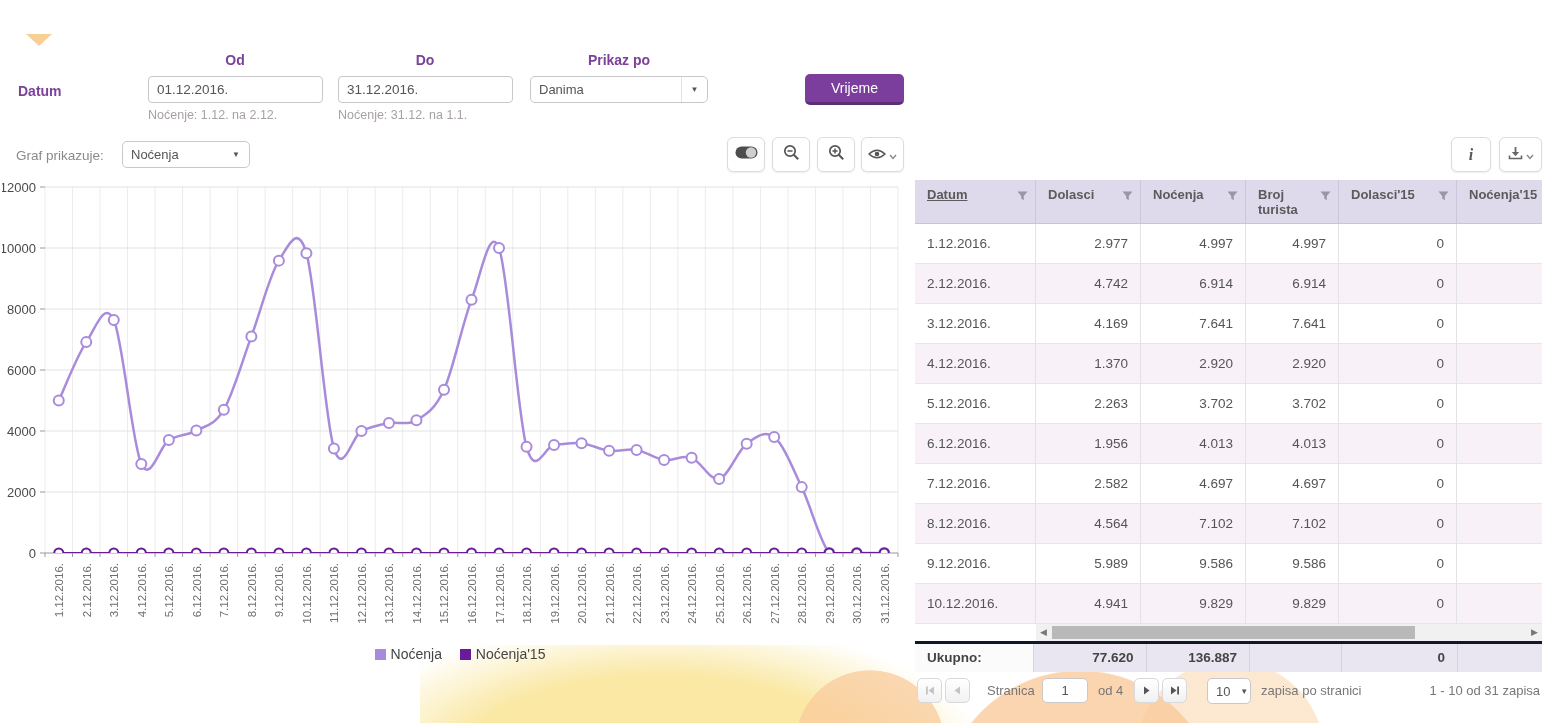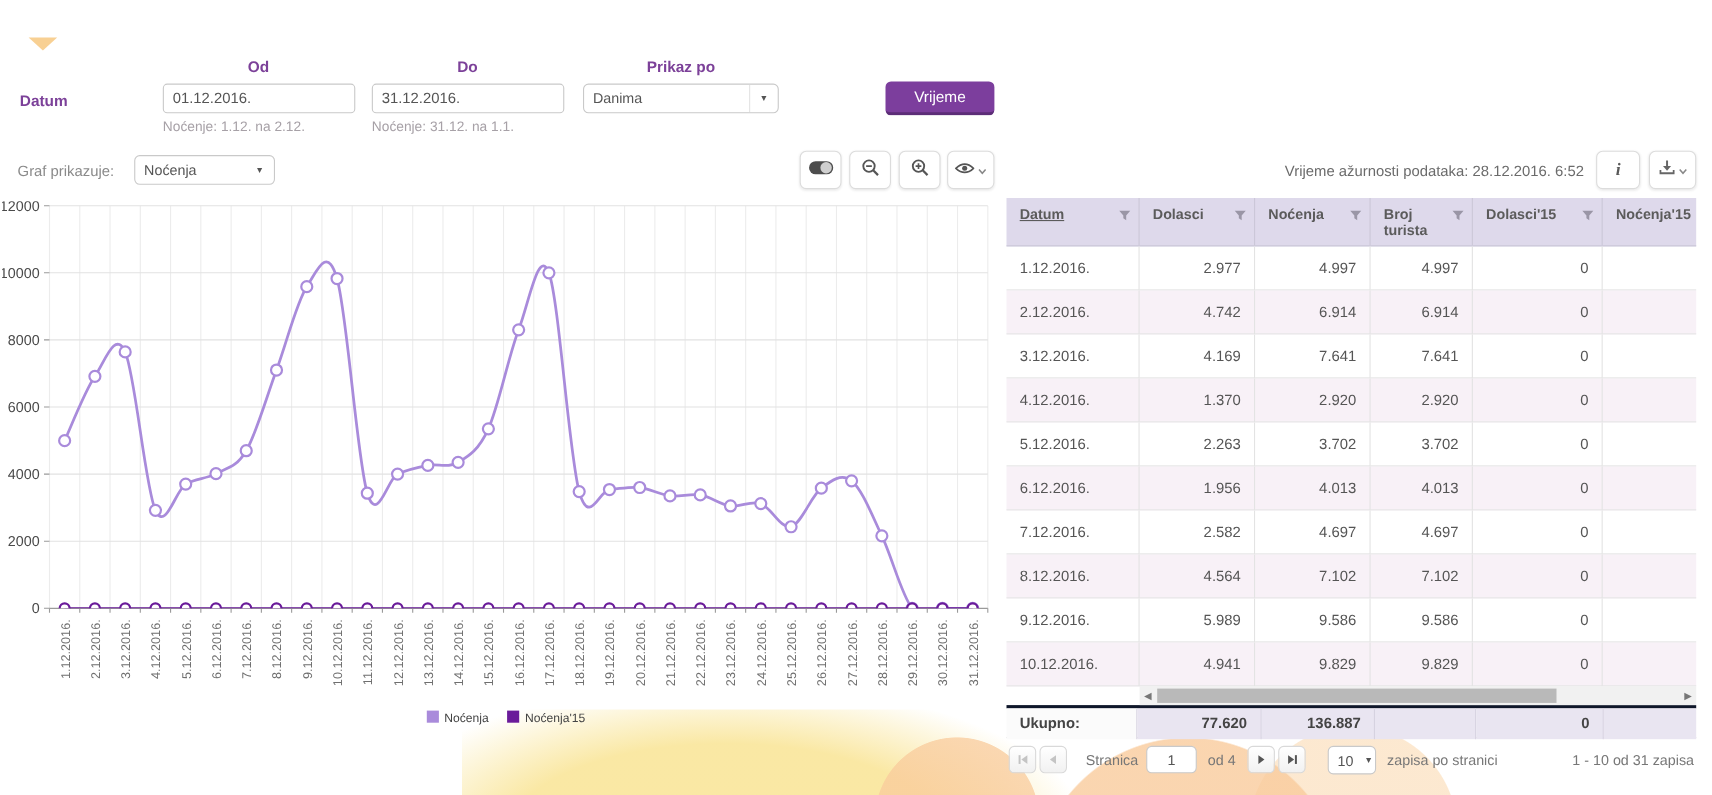--- a/index.html
+++ b/index.html
@@ -32,21 +32,21 @@
 
   
   .graf-label { position:absolute; left:16px; top:148px; font-size:13.5px; color:#8a8a8a; }
   .tool-btn { position:absolute; top:137px; width:38px; height:35px; background:#fff; border:1px solid #dcdcdc;
              border-radius:6px; box-shadow:0 1px 2px rgba(0,0,0,0.07); display:flex; align-items:center;
              justify-content:center; cursor:pointer; }
   .updated { position:absolute; top:148px; right:116px; width:400px; text-align:right; font-size:13.5px; color:#6b6b6b; }
 
   
   #chart-wrap { position:absolute; left:2px; top:183px; width:906px; height:462px; z-index:1; }
-  .legend { position:absolute; left:0; top:646px; width:906px; text-align:center; font-size:11px; color:#444; z-index:1; }
+  .legend { position:absolute; left:0; top:646px; width:906px; text-align:center; font-size:14px; color:#444; z-index:1; }
   .legend .sw { display:inline-block; width:11px; height:11px; margin:0 5px -1px 14px; }
 
   
   .tbl { position:absolute; left:915px; top:180px; width:627px; z-index:1; background:#fff; }
   .trow { display:flex; }
   .thead { background:#ded9eb; height:44px; border-bottom:1px solid #c9c5d6; }
   .thcell { position:relative; font-size:13px; font-weight:bold; color:#5b5b5b; padding:7px 22px 0 12px;
             border-right:1px solid #cbc7d8; line-height:15px; }
   .thcell.sorted .th-txt { text-decoration:underline; cursor:pointer; }
   .funnel { position:absolute; right:7px; top:9px; cursor:pointer; }
@@ -154,21 +154,20 @@
           <circle cx="9" cy="6" r="2.3" fill="#555"></circle>
         </svg>
     </span>
     <span style="margin-left:3px;">
       <svg width="8" height="6" viewBox="0 0 8 6">
           <polyline points="1,1 4,4.5 7,1" fill="none" stroke="#888" stroke-width="1.4"></polyline>
         </svg>
     </span>
   </div>
 
-  <div class="updated">Vrijeme ažurnosti podataka: 28.12.2016. 6:52</div>
   <div class="tool-btn" style="left:1451px; width:40px;">
     <span style="font-family:'Liberation Serif', serif; font-weight:bold; font-style:italic; font-size:16px; color:#5a5a5a;">i</span>
   </div>
   <div class="tool-btn" style="left:1499px; width:43px;">
     <span>
       <svg width="15" height="14" viewBox="0 0 15 14">
           <line x1="7.5" y1="1" x2="7.5" y2="7.5" stroke="#666" stroke-width="1.8"></line>
           <polygon points="3.8,6 11.2,6 7.5,10.2" fill="#666"></polygon>
           <path d="M1.5 9.5 v3 h12 v-3" fill="none" stroke="#666" stroke-width="1.6"></path>
         </svg>

